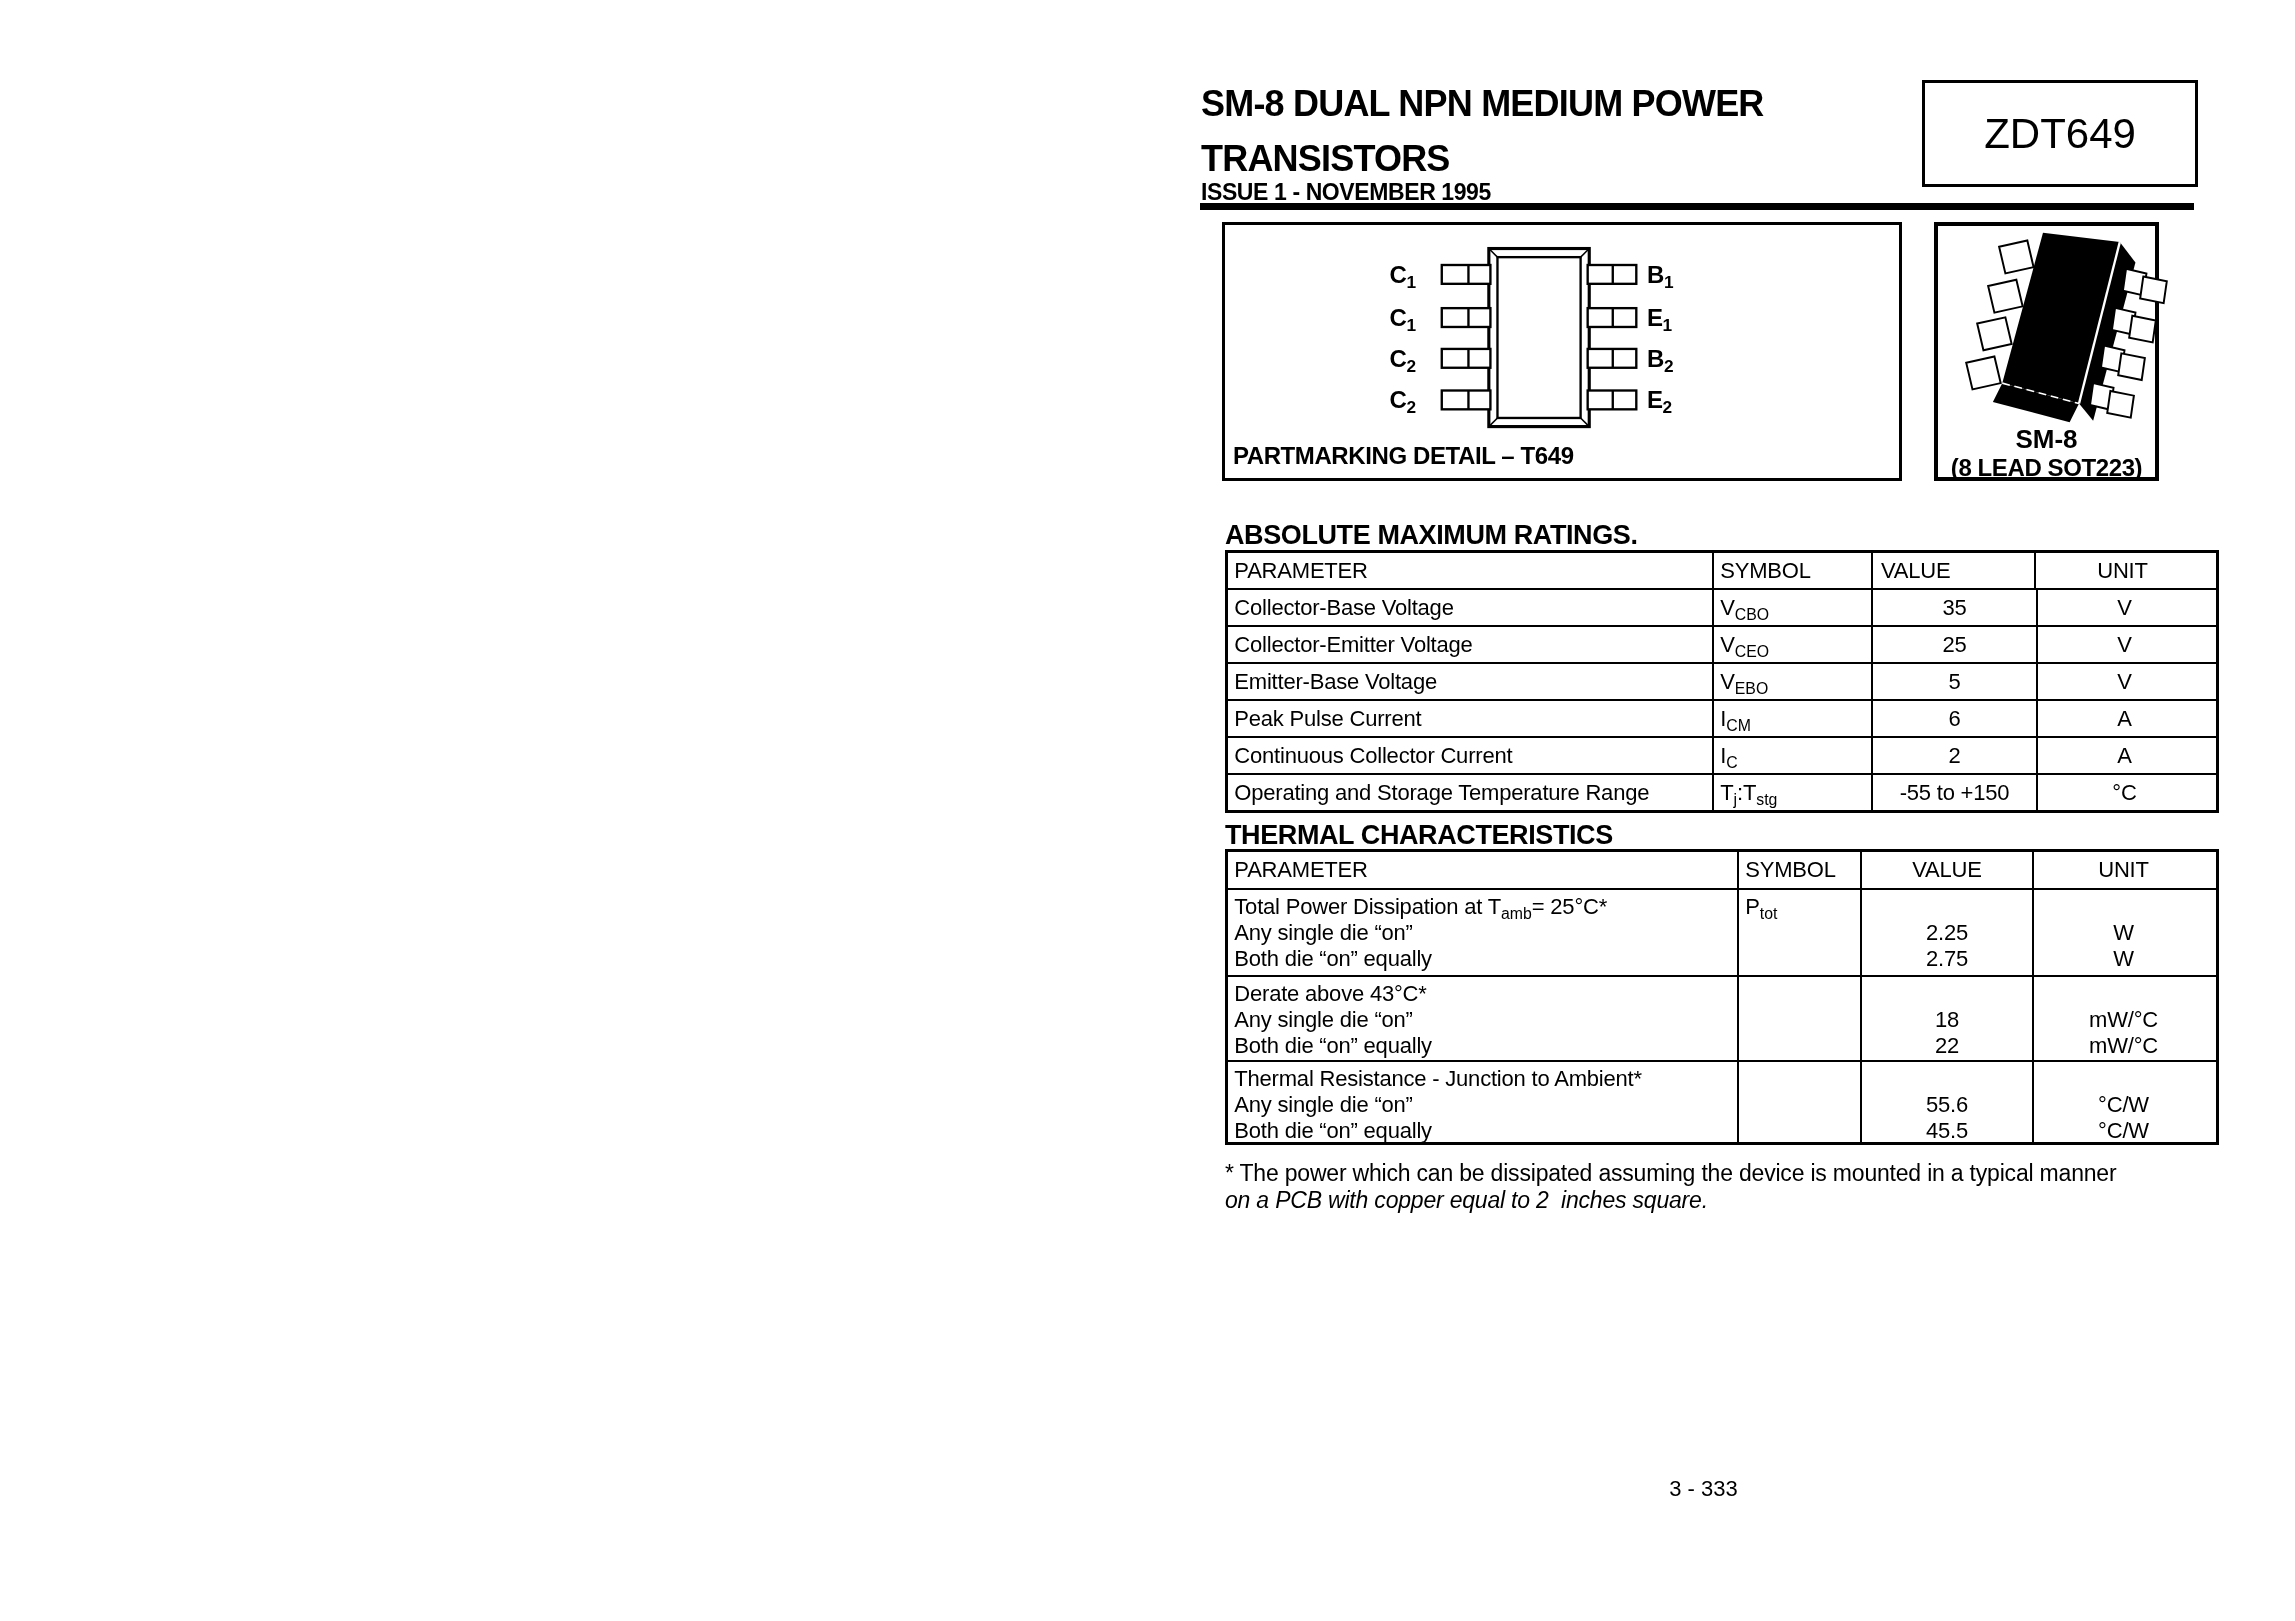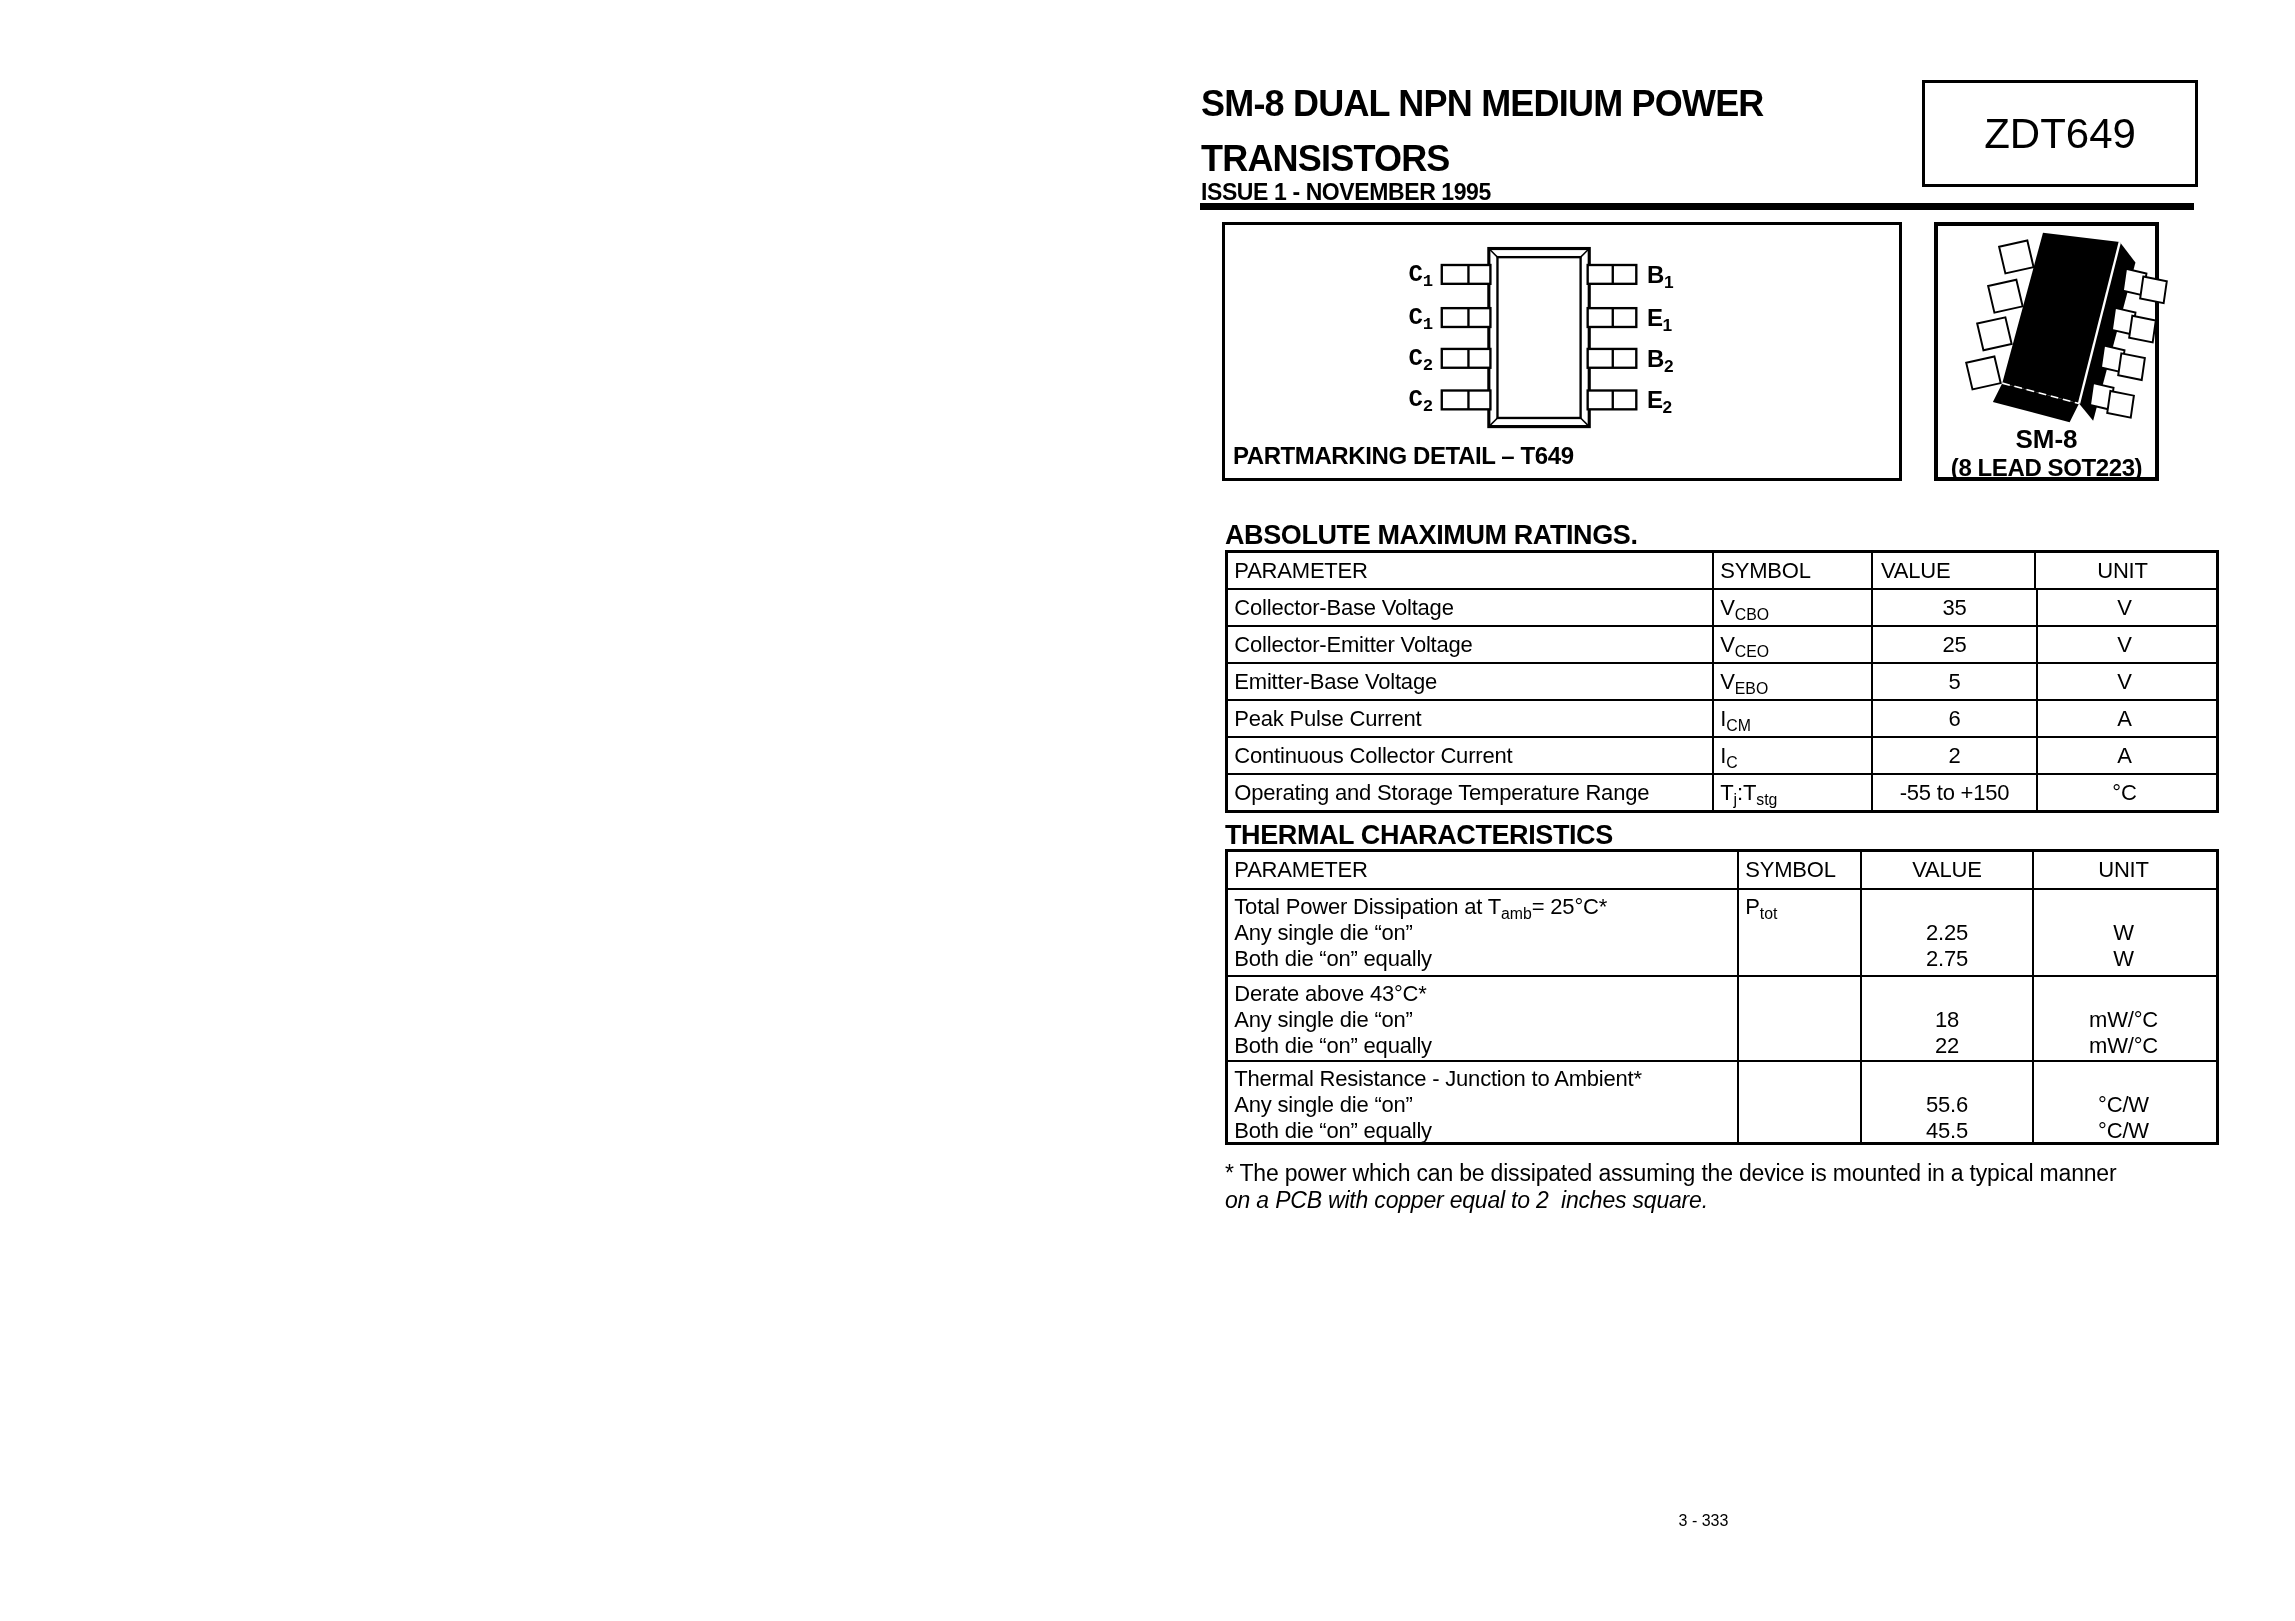--- a/index.html
+++ b/index.html
@@ -26,21 +26,21 @@
   #pm-box{
     left:1222px;top:222px;width:680px;height:259px;border:3.9px solid #000;
     box-sizing:border-box;
   }
   #pm-box svg{position:absolute;left:0;top:0;}
   .pin-label{
     position:absolute;font-size:24px;font-weight:700;height:31px;line-height:31px;
     letter-spacing:-0.4px;
   }
   .pin-label sub{font-size:0.72em;vertical-align:-0.3em;}
-  .pl-left{left:141px;width:67px;text-align:right;font-family:Liberation Mono, monospace;}
+  .pl-left{left:124px;width:67px;text-align:right;}
   .pl-right{left:422px;width:94px;text-align:left;}
   #pm-caption{
     position:absolute;left:7.9px;top:217px;font-size:24px;font-weight:700;letter-spacing:-0.4px;
   }
 
   
   #pkg-box{
     left:1934px;top:222px;width:225px;height:259px;border:4.7px solid #000;
     box-sizing:border-box;
   }
@@ -82,21 +82,21 @@
   #t-th .r1{height:85px;}
   #t-th .r2{height:83px;}
   #t-th .r3{height:80px;}
   #t-th .ln{line-height:26px;height:26px;}
   #t-th .body-row .tcell{padding-top:3.9px;}
 
   
   .footnote{left:1225px;font-size:23px;letter-spacing:-0.2px;white-space:pre;}
   #fn1{top:1160px;}
   #fn2{top:1187px;font-style:italic;}
-  #page-num{left:1637px;top:1512px;width:133px;text-align:center;font-size:16px;}
+  #page-num{left:1637px;top:1476px;width:133px;text-align:center;font-size:22px;}
 </style>
 </head>
 <body>
 
 <div class="abs title-line" id="title1">SM-8 DUAL NPN MEDIUM POWER</div>
 <div class="abs title-line" id="title2">TRANSISTORS</div>
 <div class="abs" id="issue">ISSUE 1 - NOVEMBER 1995</div>
 <div class="abs" id="hrule"></div>
 <div class="abs" id="partno-box">
   <span class="pn">ZDT649</span>

